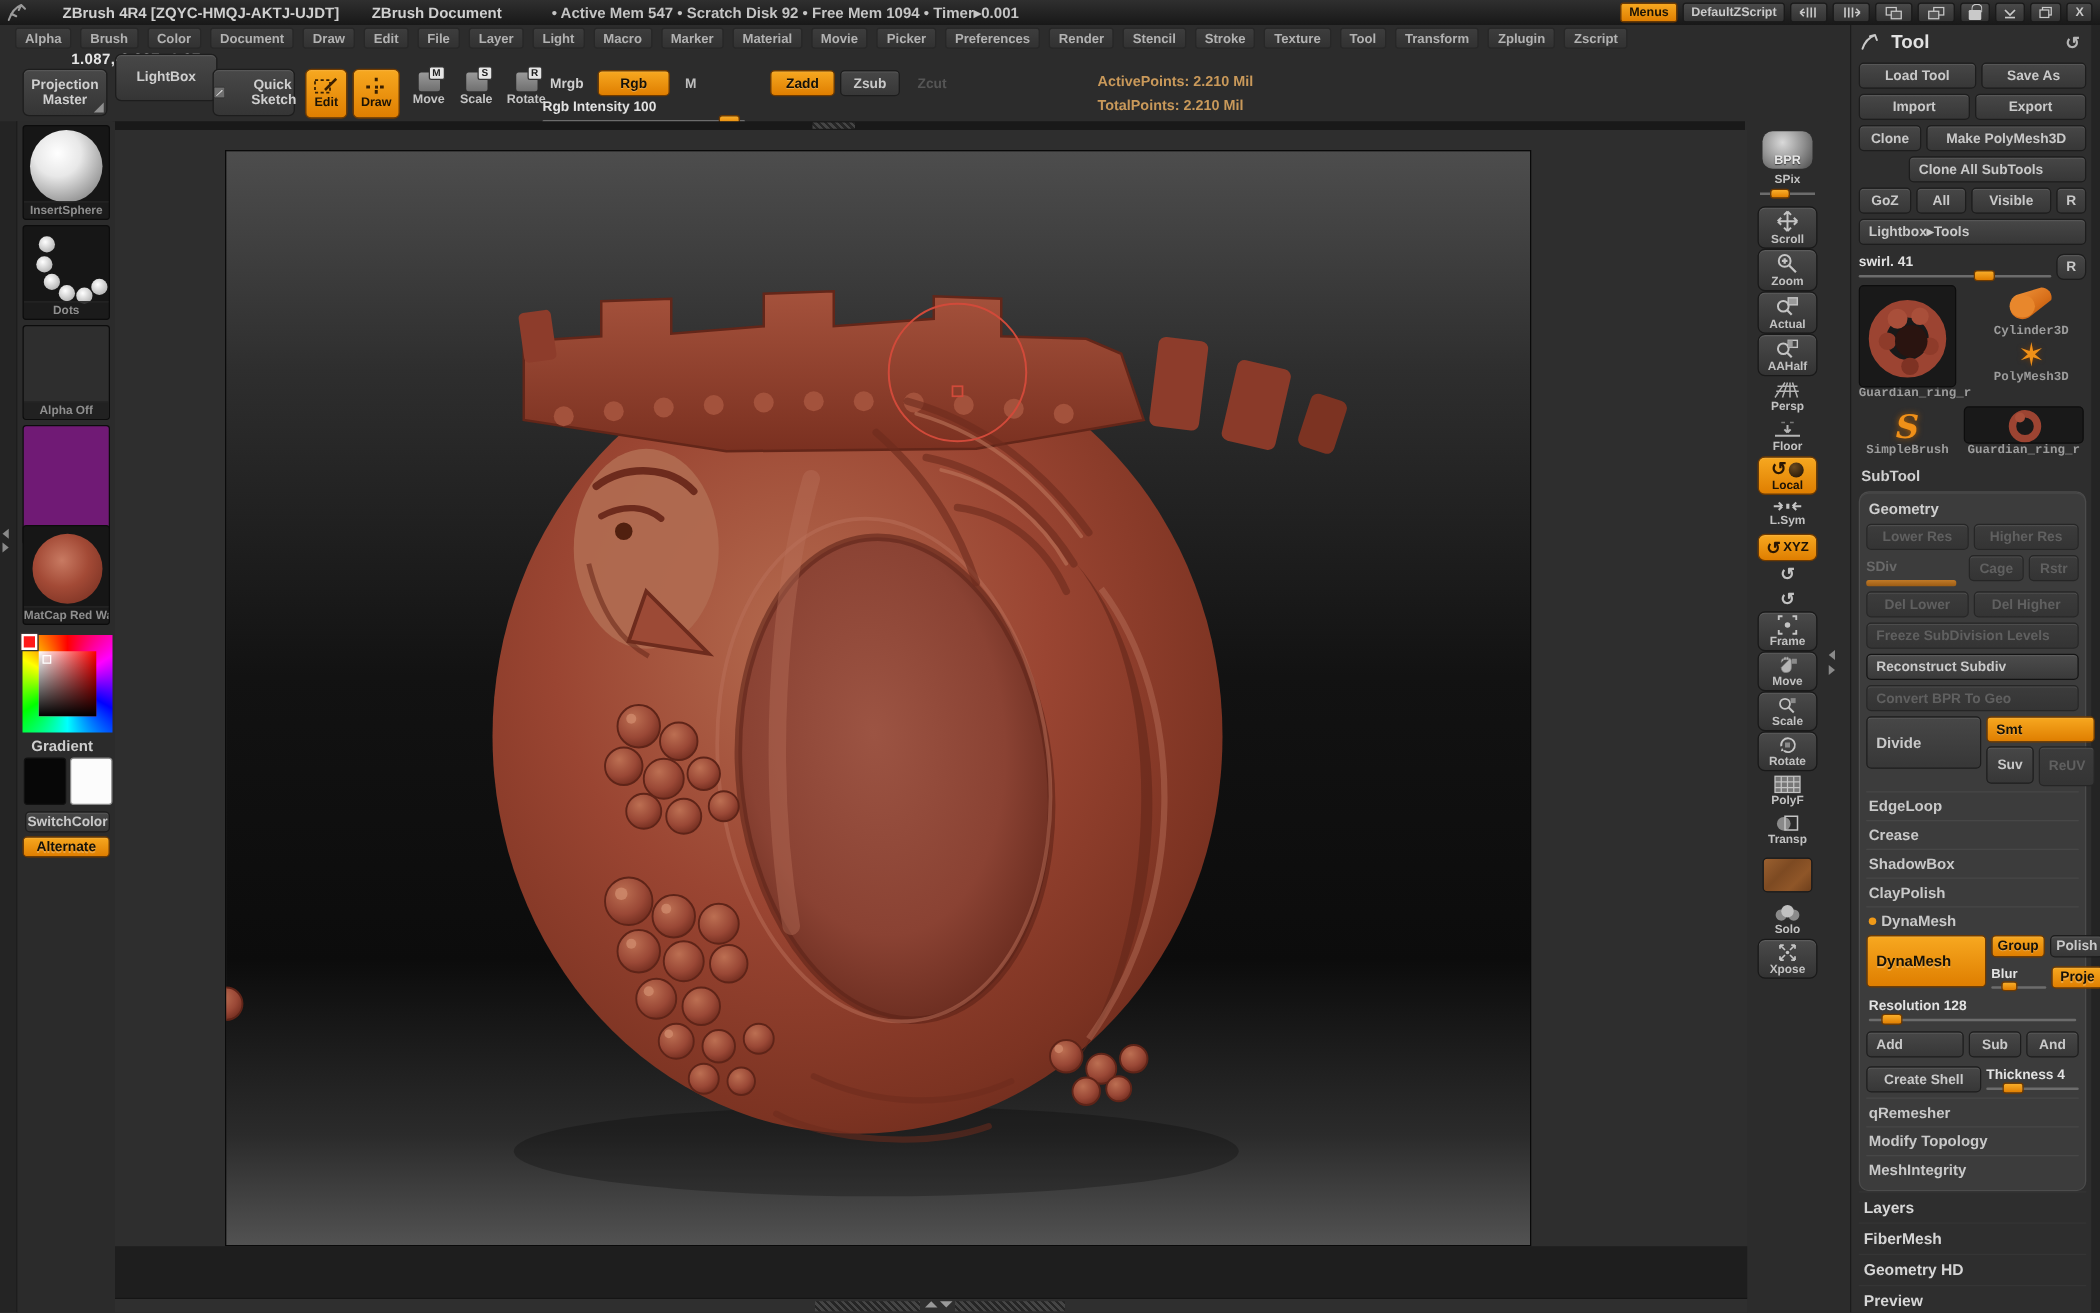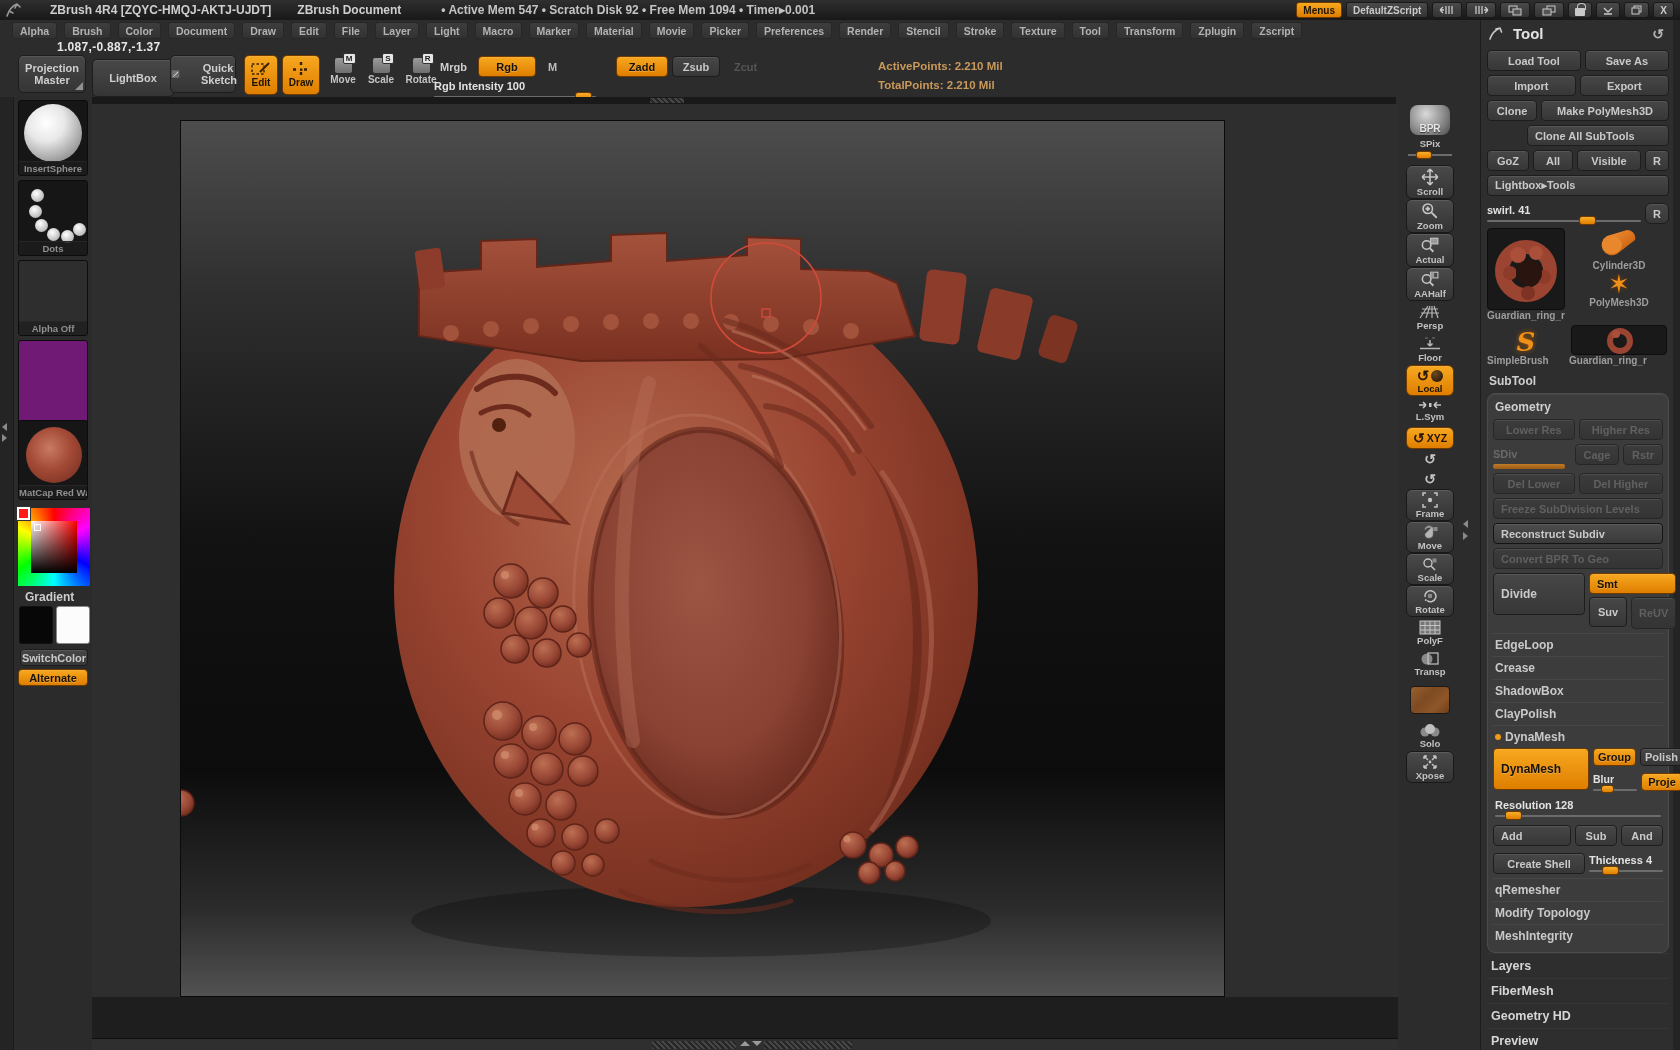--- a/index.html
+++ b/index.html
@@ -139,21 +139,21 @@
   .row { display:flex; gap:4px; margin-bottom:4px; }
   .grow { flex:1 1 auto; }
   .subhead { font-size:12px; font-weight:bold; color:#cfcfcf; padding:4px 2px 3px; border-top:1px solid #3e3e3e; }
   .palette-row { font-size:12.5px; font-weight:bold; color:#d6d6d6; padding:5px 4px; border-top:1px solid #353535; }
   #geo-box { background:#3c3c3c; border:1px solid #4c4c4c; border-radius:8px; padding:4px 5px 5px;
     box-shadow:inset 0 1px 0 rgba(255,255,255,.06); margin-top:2px; }
   #geo-box .ghead { font-size:12px; font-weight:bold; color:#cfcfcf; padding:2px 2px 5px; }
   .gsub { font-size:12px; font-weight:bold; color:#c9c9c9; padding:4px 2px; border-top:1px solid #474747; }
   .odot { display:inline-block; width:6px; height:6px; border-radius:50%; background:#f09a18; margin-right:4px; vertical-align:1px; }
   .thumb2 { background:#191919; border:1px solid #0d0d0d; border-radius:4px; position:relative; overflow:hidden; }
-  .tp-label { font-size:10px; font-weight:bold; color:#9d9d9d; text-align:left; white-space:nowrap; overflow:hidden; }
+  .tp-label { font-size:10px; font-weight:bold; color:#9d9d9d; text-align:center; white-space:nowrap; overflow:hidden;font-family:Liberation Mono, monospace; }
   .sdiv-fill { height:5px; background:linear-gradient(#c07a28,#9c5c14); border-radius:2px; margin-top:2px; width:72px; }
   .dim { color:#6a6a6a !important; }
   .star { color:#f09018; font-size:26px; line-height:22px; text-shadow:0 0 4px #7a3c00; }
   .sbrush { color:#f09018; font-size:26px; font-weight:bold; font-family:"DejaVu Serif",serif; font-style:italic; text-shadow:0 0 5px #b35f00; line-height:24px; }
 </style>
 </head>
 <body>
 
 <div id="stage">
 
@@ -232,21 +232,21 @@
       <button class="menu-btn">Transform</button>
       <button class="menu-btn">Zplugin</button>
       <button class="menu-btn">Zscript</button>
     </div>
 
   <div id="coords" class="abs">1.087,-0.887,-1.37</div>
 
   <div class="shelf-big corner abs" style="left:18px; top:55px; width:68px;">
     <span style="width:58px">Projection Master</span>
   </div>
-  <div class="shelf-big abs" style="left:92px; top:59px; width:82px;">
+  <div class="shelf-big abs" style="left:92px; top:43px; width:82px;">
     <span>LightBox</span>
   </div>
   <div class="shelf-big abs" style="left:170px; top:55px; width:66px; gap:21px;">
     <svg width="18" height="18" viewBox="0 0 18 18">
       <rect x="0.5" y="0.5" width="17" height="17" rx="2" fill="#6f6f6f" stroke="#2a2a2a"></rect>
       <path d="M3 14 L13 4 l2 2 L5 15 Z" fill="#dcdcdc" stroke="#333" stroke-width=".6"></path>
     </svg>
     <span style="width:34px">Quick Sketch</span>
   </div>
 

